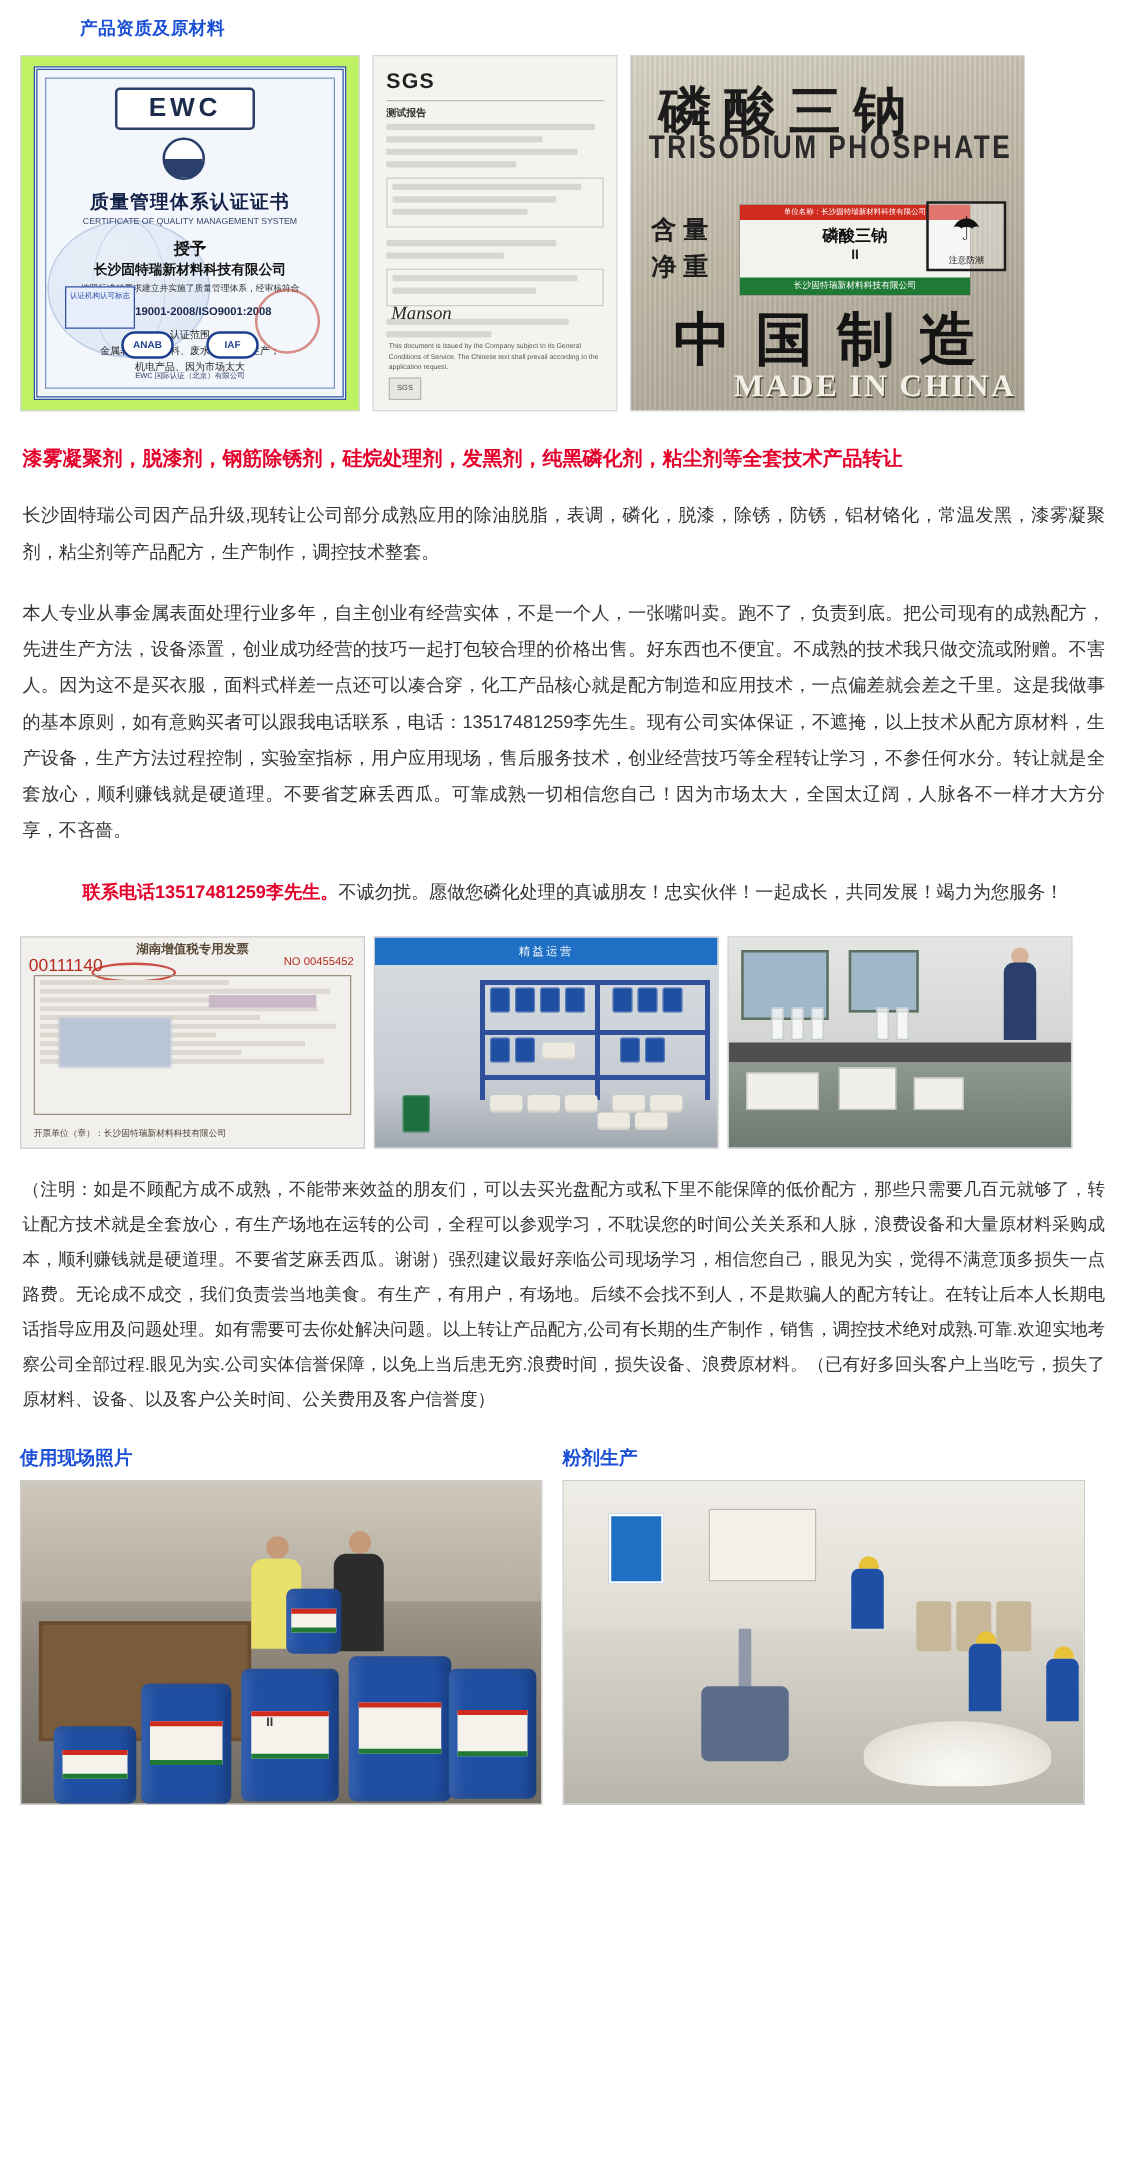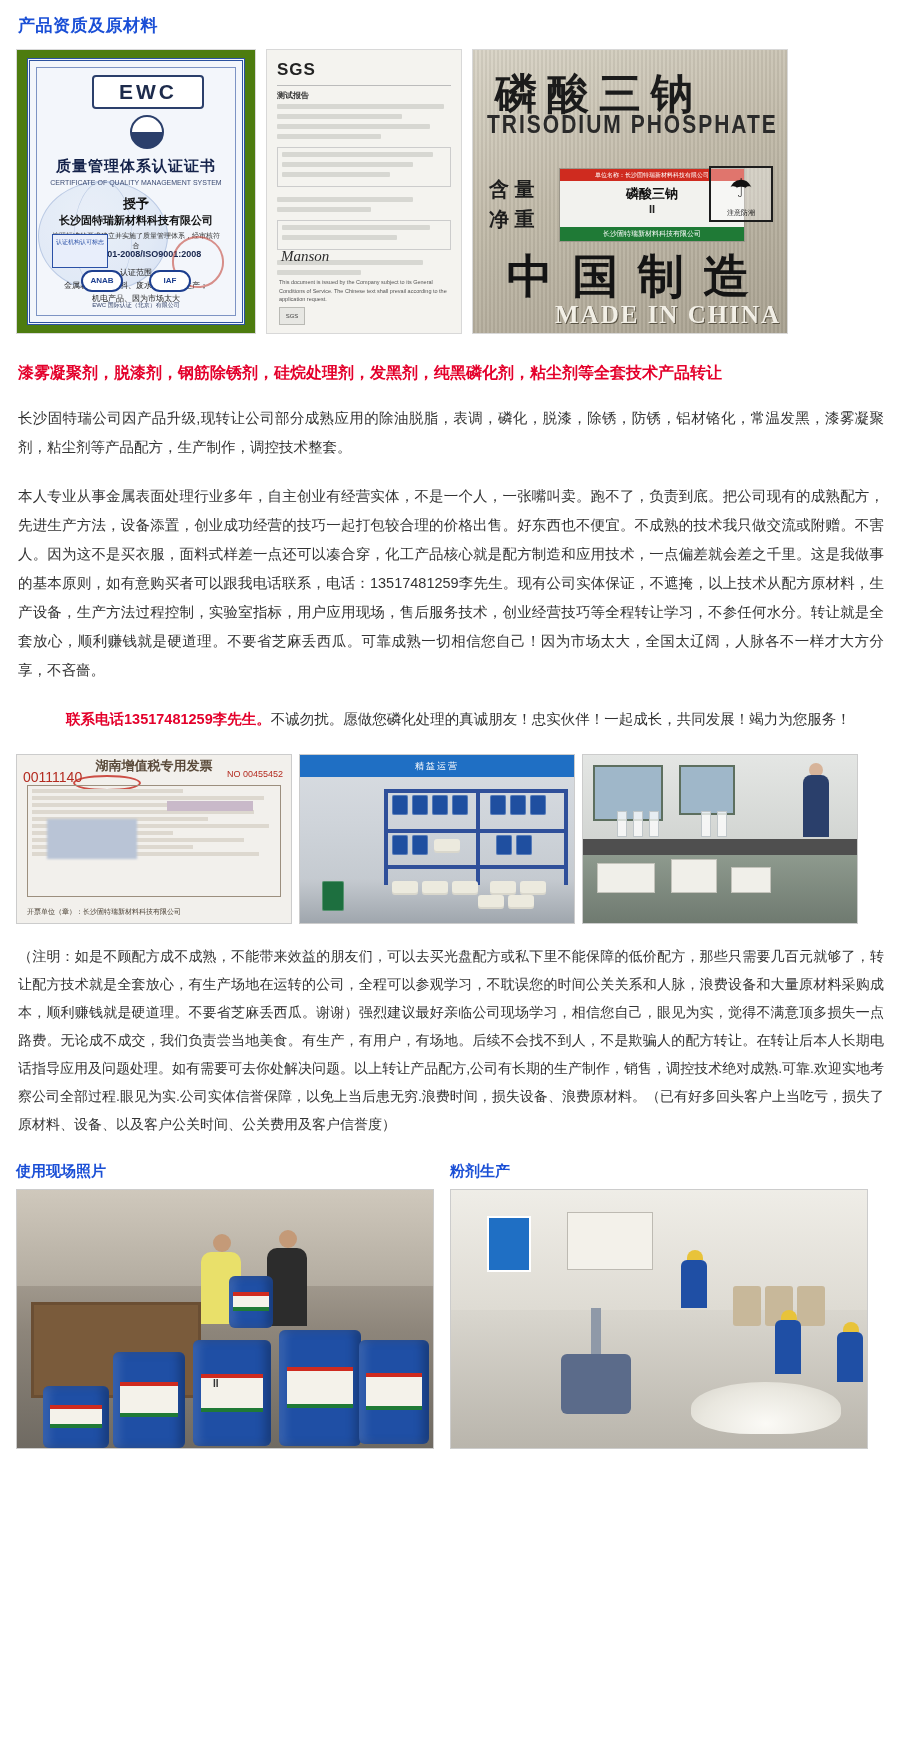--- a/index.html
+++ b/index.html
@@ -7,38 +7,39 @@
   body {
     width: 900px;
     background: #ffffff;
     font-family: "Liberation Sans", sans-serif;
     color: #333333;
   }
   .page { width: 900px; padding: 0 16px 18px 16px; }
 
   .section-title {
     color: #1a4fd6;
-    font-size: 17px;
+    font-size: 14px;
     font-weight: bold;
     padding: 14px 0 8px 2px;
     letter-spacing: 0.5px;
+    margin-left: 46px;
   }
 
   
   .cert-row {
     display: flex;
     gap: 10px;
     margin-top: 4px;
   }
   .cert-card {
     position: relative;
     overflow: hidden;
     border: 1px solid #d8d8d8;
   }
-  .cert-a { width: 240px; height: 285px; background: #4d7c0f; text-decoration: underline; }
+  .cert-a { width: 272px; height: 285px; background: #bef264; text-decoration: underline; }
   .cert-b { width: 196px; height: 285px; background: #f4f3ef; }
   .cert-c { width: 316px; height: 285px; background: #c8c2b4; }
 
   
   .cA-frame {
     position: absolute; inset: 8px 10px 8px 10px;
     background: #f3f6fb;
     border: 3px double #2b52a0;
   }
   .cA-inner { position: absolute; inset: 6px; border: 1px solid #7d94c4; }
@@ -243,21 +244,21 @@
   .ph {
     position: relative;
     width: 276px;
     height: 170px;
     overflow: hidden;
     border: 1px solid #ccc;
   }
   .ph.invoice { background: #f2f0ec; }
   .inv-head {
     position: absolute; left: 0; right: 0; top: 2px;
-    text-align: center; font-size: 13px; color: #5a4a3a; font-weight: bold;
+    text-align: center; font-size: 10px; color: #5a4a3a; font-weight: bold;
   }
   .inv-no {
     position: absolute; right: 8px; top: 14px; font-size: 9px; color: #b42b20;
   }
   .inv-no2 {
     position: absolute; left: 6px; top: 14px; font-size: 14px; color: #b42b20;
   }
   .inv-table {
     position: absolute; left: 10px; right: 10px; top: 30px; bottom: 26px;
     border: 1px solid #9c8f7e;

